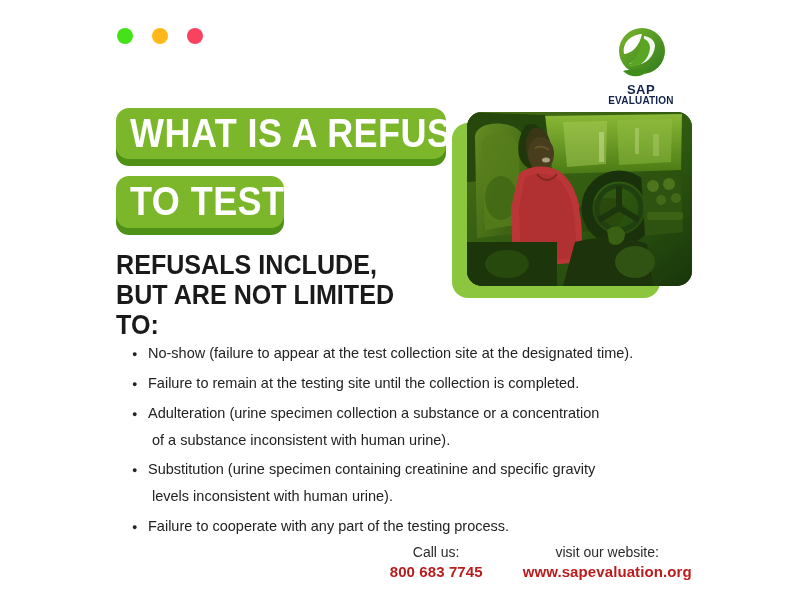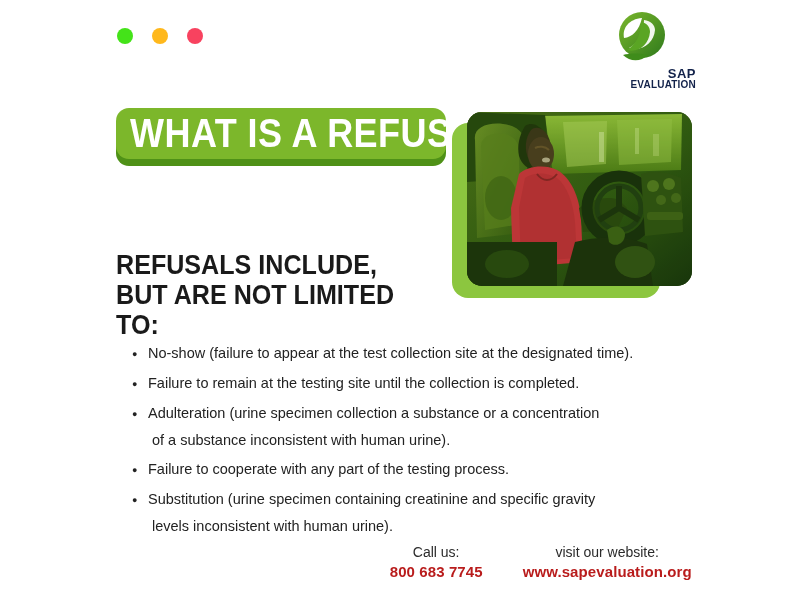--- a/index.html
+++ b/index.html
@@ -29,23 +29,23 @@
     width: 16px;
     height: 16px;
     border-radius: 50%;
     display: block;
   }
 
   
   .logo {
     position: absolute;
     left: 586px;
-    top: 10px;
+    top: 26px;
     width: 110px;
-    text-align: right;
+    text-align: center;
   }
   .logo-mark {
     width: 66px;
     height: 56px;
     margin: 0 auto;
     display: block;
   }
   .logo-text {
     margin-top: 1px;
     line-height: 1.02;
@@ -222,20 +222,23 @@
   </svg>
   <div class="logo-text">
     <span class="logo-sap">SAP</span>
     <span class="logo-eval">EVALUATION</span>
   </div>
 </div>
 
 <div class="headline">
   <div class="banner banner-1">
     <span class="banner-text">WHAT IS A REFUSAL</span>
+  </div>
+  <div class="banner banner-2">
+    <span class="banner-text">TO TEST?</span>
   </div>
 </div>
 
 <div class="subhead">REFUSALS INCLUDE, BUT ARE NOT LIMITED TO:</div>
 
 <div class="photo-block">
   <div class="photo-backcard"></div>
   <div class="photo-frame">
     <svg class="photo-svg" viewBox="0 0 225 174" preserveAspectRatio="xMidYMid slice">
       <defs>
@@ -297,25 +300,25 @@
     <span>No-show (failure to appear at the test collection site at the designated time).</span>
   </li>
   <li class="bullet">
     <span>Failure to remain at the testing site until the collection is completed.</span>
   </li>
   <li class="bullet">
     <span>Adulteration (urine specimen collection a substance or a concentration</span>
     <span class="bullet-line2">of a substance inconsistent with human urine).</span>
   </li>
   <li class="bullet">
-    <span>Failure to cooperate with any part of the testing process.</span>
-  </li>
-  <li class="bullet">
     <span>Substitution (urine specimen containing creatinine and specific gravity</span>
     <span class="bullet-line2">levels inconsistent with human urine).</span>
+  </li>
+  <li class="bullet">
+    <span>Failure to cooperate with any part of the testing process.</span>
   </li>
 </ul>
 
 <div class="footer">
   <div class="footer-col call">
     <span class="footer-label">Call us:</span>
     <span class="footer-value">800 683 7745</span>
   </div>
   <div class="footer-col web">
     <span class="footer-label">visit our website:</span>

